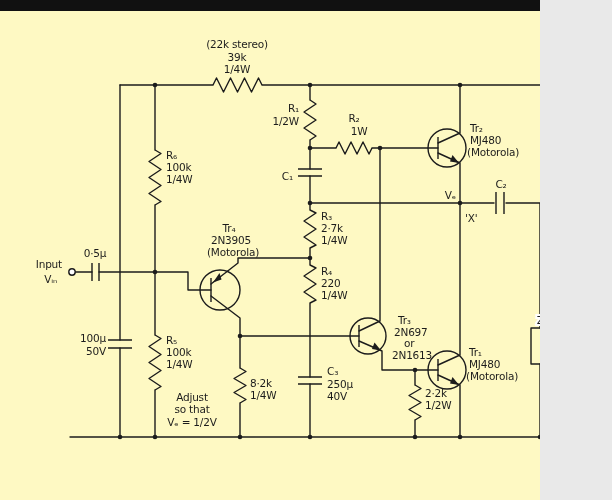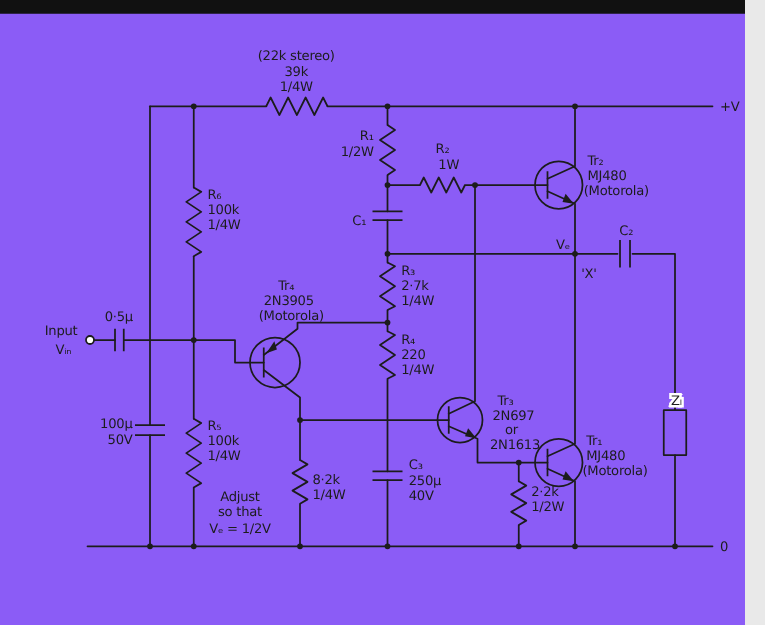--- a/index.html
+++ b/index.html
@@ -1,16 +1,16 @@
 <!DOCTYPE html>
 <html><head>
 <meta charset="utf-8">
 <style>
   html,body{margin:0;padding:0;background:#e9e9e9}
-  .stage{position:relative;width:596px;height:500px;background:#8b5cf6;overflow:hidden;
+  .stage{position:relative;width:540px;height:500px;background:#fef9c3;overflow:hidden;
          font-family:"DejaVu Sans",sans-serif}
   .stage svg{position:absolute;left:0;top:0}
   .bar{fill:#111111}
   .wire{stroke:#1c1c1c;stroke-width:1.4;fill:none;stroke-linecap:round;stroke-linejoin:round}
   .sym{stroke:#1c1c1c;stroke-width:1.4;fill:none;stroke-linejoin:round}
   .dotj{fill:#1c1c1c;stroke:none}
   .arrow{fill:#1c1c1c;stroke:none}
   .terminal{fill:#ffffff;stroke:#1c1c1c;stroke-width:1.4}
   .t{font-family:"DejaVu Sans",sans-serif;font-size:10.5px;fill:#1c1c1c;letter-spacing:-0.2px}
   .halo{paint-order:stroke;stroke:#ffffff;stroke-width:4px}

